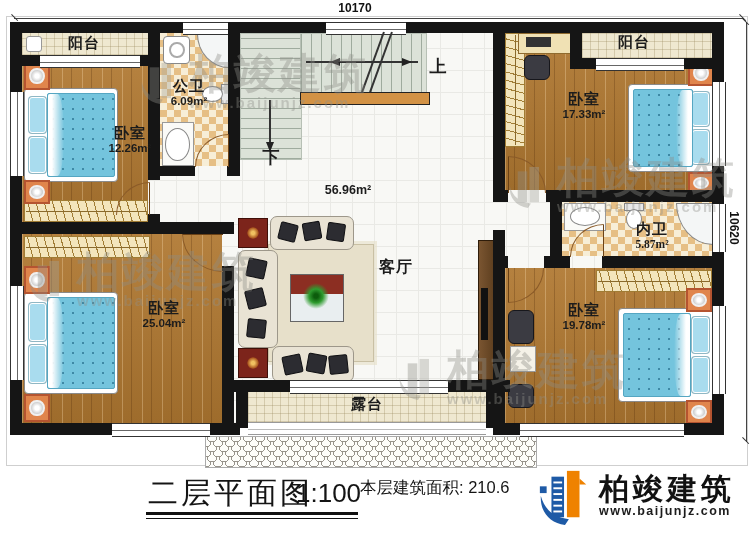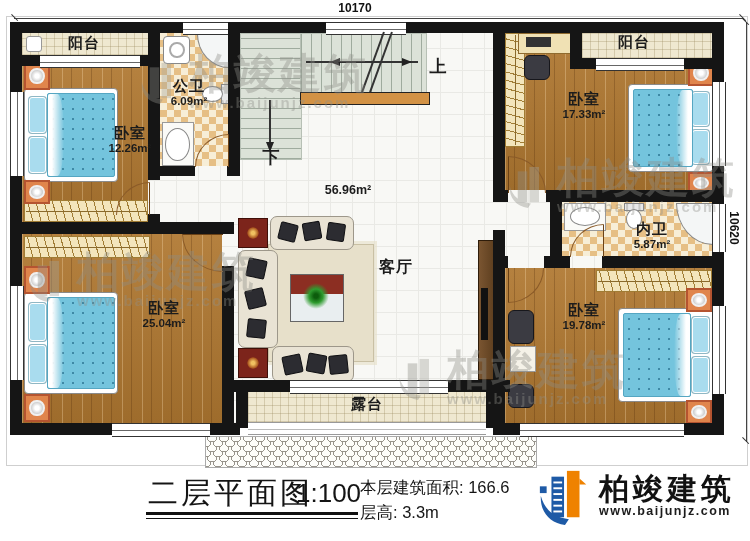--- a/index.html
+++ b/index.html
@@ -340,21 +340,21 @@
   <div class="label" style="left:348px;top:190px;">
     <span class="ar" style="font-size:12.5px;">56.96m²</span>
     </div>
   <div class="label" style="left:396px;top:267px;">
     <span class="nm" style="font-size:16px;">客厅</span>
     </div>
   <div class="label" style="left:584px;top:106px;">
     <span class="nm">卧室</span>
     <span class="ar">17.33m²</span>
     </div>
-  <div class="label" style="left:652px;top:236px;">
+  <div class="label" style="left:652px;top:236px;font-family:Liberation Serif, serif;">
     <span class="nm">内卫</span>
     <span class="ar">5.87m²</span>
     </div>
   <div class="label" style="left:164px;top:315px;">
     <span class="nm">卧室</span>
     <span class="ar">25.04m²</span>
     </div>
   <div class="label" style="left:584px;top:317px;">
     <span class="nm">卧室</span>
     <span class="ar">19.78m²</span>
@@ -367,22 +367,21 @@
     </div>
   <div class="label biglabel" style="left:438px;top:67px;">
     <span>上</span></div>
   <div class="label biglabel" style="left:271px;top:158px;">
     <span>下</span></div>
 
   <div class="tb name" style="left:148px;top:473px;">二层平面图</div>
   <div class="tb scale" style="left:296px;top:478px;">1:100</div>
   <div class="abs" style="left:146px;top:512px;width:212px;height:2.5px;background:#111;z-index:50;"></div>
   <div class="abs" style="left:146px;top:518px;width:212px;height:1.2px;background:#111;z-index:50;"></div>
-  <div class="tb small" style="left:360px;top:477px;">本层建筑面积: 166.6</div>
-  <div class="tb small" style="left:360px;top:502px;">层高: 3.3m</div>
+  <div class="tb small" style="left:360px;top:477px;">本层建筑面积: 210.6</div>
 
   <div class="logo" style="left:536px;top:464px;">
     <svg width="58" height="64" viewBox="0 0 60 64">
       <rect x="4" y="22" width="7" height="7" fill="#1e5aa6"></rect>
       <rect x="16" y="12" width="13" height="42" fill="#1e5aa6"></rect>
       <g stroke="#fff" stroke-width="2">
           <line x1="18" y1="18" x2="27" y2="18"></line>
           <line x1="18" y1="24" x2="27" y2="24"></line>
           <line x1="18" y1="30" x2="27" y2="30"></line>
           <line x1="18" y1="36" x2="27" y2="36"></line>

